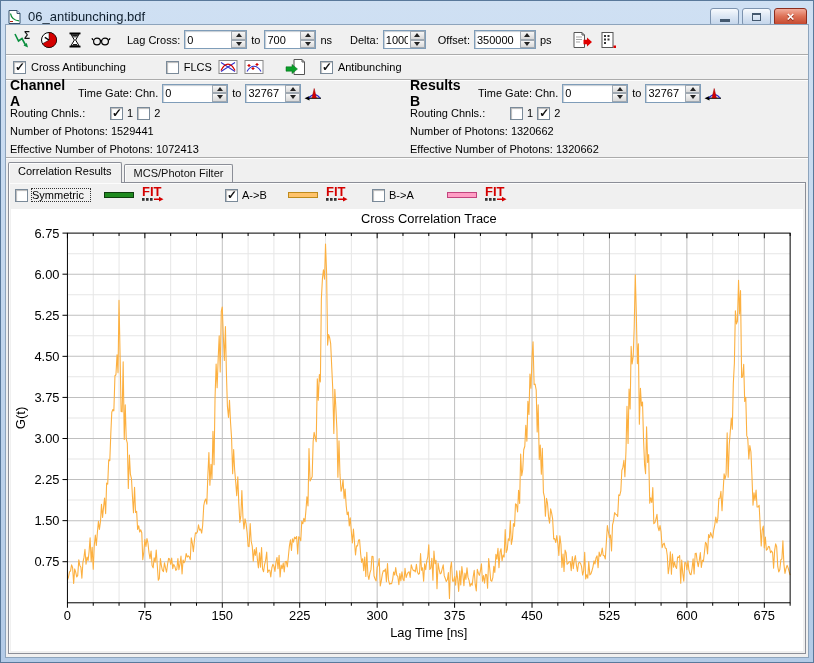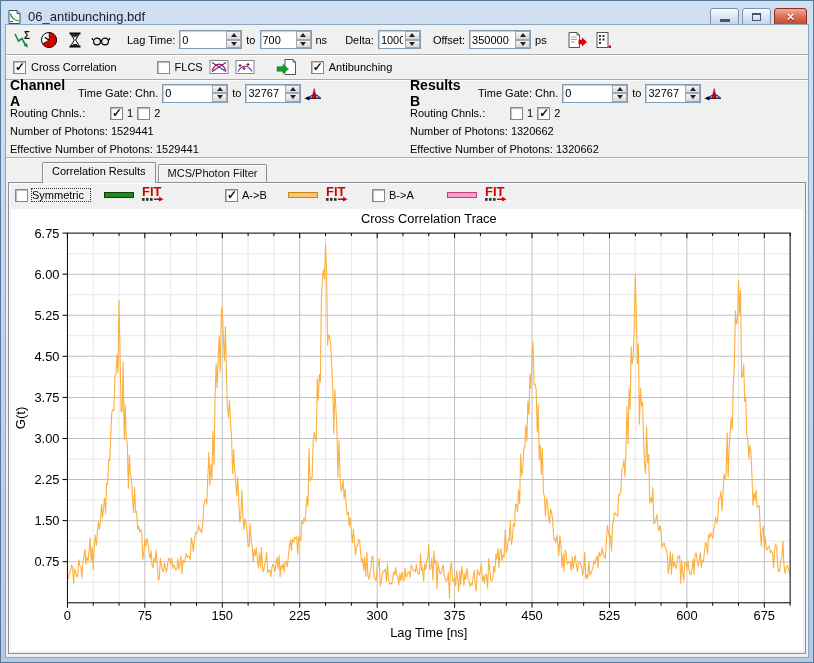--- a/index.html
+++ b/index.html
@@ -41,21 +41,21 @@
   .cb.checked::after{content:"✓";position:absolute;left:1px;top:-2px;font-size:12px;font-weight:bold;color:#111;}
   .cbgroup{display:flex;align-items:center;gap:5px;}
 
   .channels{position:relative;height:78px;flex:0 0 auto;}
   .chan{position:absolute;top:2px;width:400px;}
   .chan.a{left:4px;} .chan.b{left:404px;}
   .chrow{display:flex;align-items:center;height:22px;}
   .chrow.s{height:18px;}
   .chan-title{font-weight:bold;font-size:14px;width:64px;}
 
-  .tabstrip{height:24px;padding:4px 2px 0;display:flex;flex:0 0 auto;margin-left:34px;}
+  .tabstrip{height:24px;padding:4px 2px 0;display:flex;flex:0 0 auto;}
   .tab{padding:2px 9px 0;border:1px solid #8B8E97;border-bottom:none;border-radius:2px 2px 0 0;
     background:#F0F0F0;margin-right:2px;position:relative;box-shadow:inset 1px 1px 0 #FCFCFC;}
   .tab.active{z-index:3;margin-bottom:-1px;padding-bottom:2px;}
   .tab:not(.active){margin-top:2px;font-size:11px;color:#111;}
 
   .tabpanel{flex:1;margin:0 2px 3px;border:1px solid #8B8E97;box-shadow:inset 1px 1px 0 #FCFCFC;
     background:#F0F0F0;display:flex;flex-direction:column;position:relative;z-index:2;}
   .legendrow{height:24px;position:relative;flex:0 0 auto;}
   .lgroup{position:absolute;top:4px;display:flex;align-items:center;}
   .lgroup.g0{left:6px;} .lgroup.g1{left:188px;padding-left:28px;} .lgroup.g2{left:363px;}
@@ -121,21 +121,21 @@
       </span>
       <span class="tbicon">
         <svg width="22" height="20" viewBox="0 0 22 20">
             <circle cx="7" cy="11.5" r="3.4" fill="none" stroke="#000" stroke-width="1.2"></circle>
             <circle cx="15" cy="11.5" r="3.4" fill="none" stroke="#000" stroke-width="1.2"></circle>
             <path d="M10.3 11 q0.7 -1.6 1.6 0" fill="none" stroke="#000" stroke-width="1.1"></path>
             <path d="M3.7 10.2 q-1.8 -0.4 -1.6 -2.2 M18.3 10.2 q1.8 -0.4 1.6 -2.2" fill="none" stroke="#000" stroke-width="1.1"></path>
           </svg>
       </span>
 
-      <span class="lbl" style="margin-left:12px">Lag Time:</span>
+      <span class="lbl" style="margin-left:12px">Lag Cross:</span>
       <span class="fieldwrap" style="width:63px">
         <input class="field" style="width: 46px;" value="0">
         <span class="spin">
             <i class="up"></i>
             <i class="dn"></i>
           </span>
       </span>
       <span class="lbl">to</span>
       <span class="fieldwrap" style="width:52px">
         <input class="field" style="width: 46px;" value="700">
@@ -182,21 +182,21 @@
             <rect x="9.5" y="8.5" width="2" height="2" fill="#333"></rect>
             <rect x="6" y="12" width="2" height="2" fill="#333"></rect>
             <rect x="15.5" y="15.5" width="2.5" height="2.5" fill="#E00000"></rect>
           </svg>
       </span>
     </div>
 
     <div class="toolbar2 etched">
       <span class="cbgroup" style="margin-left:2px">
         <span class="cb checked"></span>
-        <span>Cross Correlation</span>
+        <span>Cross Antibunching</span>
       </span>
       <span class="cbgroup" style="margin-left:40px">
         <span class="cb"></span>
         <span>FLCS</span>
       </span>
       <span class="tbicon" style="margin-left:4px">
         <svg width="20" height="18" viewBox="0 0 20 18">
             <rect x="1" y="2.5" width="18" height="13" fill="#fff" stroke="#888"></rect>
             <path d="M3 4.5 L17 13.5 M3 13.5 L17 4.5" stroke="#3333CC" stroke-width="1.1"></path>
             <path d="M3 12.5 C7 4 13 4 17 12.5" fill="none" stroke="#D00000" stroke-width="1.2"></path>
@@ -255,21 +255,21 @@
           <span style="width:100px">Routing Chnls.:</span>
           <span class="cb checked"></span>
           <span class="lbl">1</span>
           <span class="cb"></span>
           <span class="lbl">2</span>
         </div>
         <div class="chrow s">
             <span>Number of Photons: 1529441</span>
           </div>
         <div class="chrow s">
-            <span>Effective Number of Photons: 1529441</span>
+            <span>Effective Number of Photons: 1072413</span>
           </div>
       </div>
 
       <div class="chan b">
         <div class="chrow">
           <span class="chan-title">Results B</span>
           <span class="lbl">Time Gate: Chn.</span>
           <span class="fieldwrap" style="width:66px">
             <input class="field" style="width: 49px;" value="0">
             <span class="spin">

